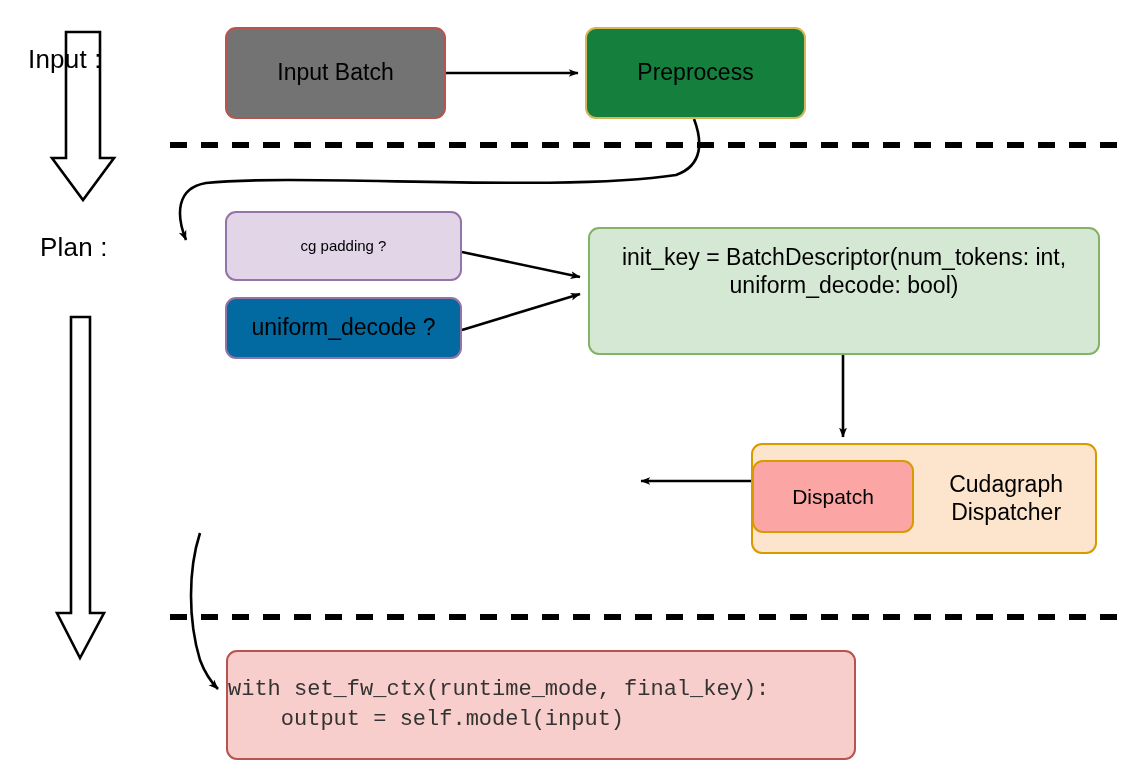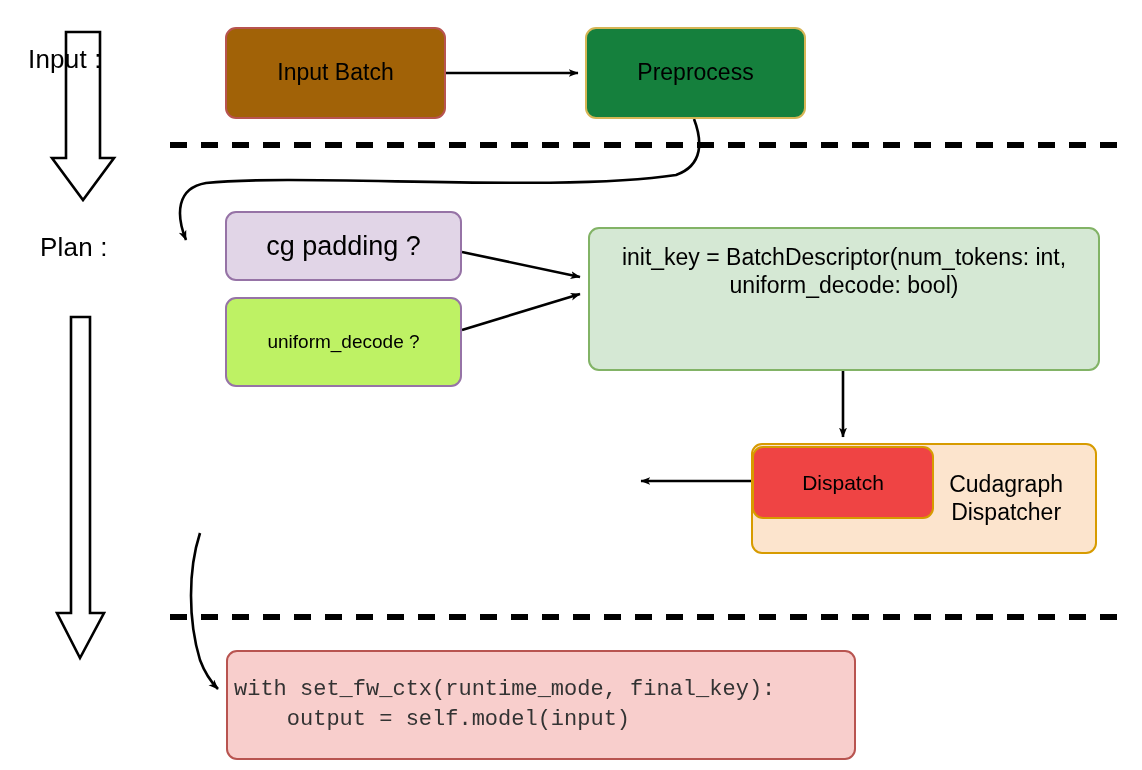--- a/index.html
+++ b/index.html
@@ -46,72 +46,71 @@
     font-weight: normal;
     color: #000000;
     font-size: 26px;
     letter-spacing: 0.2px;
     white-space: nowrap;
   }
 
   
   #node-input-batch {
     left: 225px; top: 27px; width: 221px; height: 92px;
-    background: #a16207; border-color: #b85450;
+    background: #737373; border-color: #b85450;
     font-size: 23px;
   }
   #node-preprocess {
     left: 585px; top: 27px; width: 221px; height: 92px;
     background: #15803d; border-color: #d6b656;
     font-size: 23px;
   }
   #node-cg-padding {
     left: 225px; top: 211px; width: 237px; height: 70px;
     background: #e1d5e7; border-color: #9673a6;
-    font-size: 27px;
+    font-size: 15px;
   }
   #node-uniform-decode {
-    left: 225px; top: 297px; width: 237px; height: 90px;
-    background: #bef264; border-color: #9673a6;
-    font-size: 19px;
+    left: 225px; top: 297px; width: 237px; height: 62px;
+    background: #0369a1; border-color: #9673a6;
+    font-size: 23px;
   }
   #node-init-key {
-    left: 588px; top: 227px; width: 512px; height: 144px;
+    left: 588px; top: 227px; width: 512px; height: 128px;
     background: #d5e8d4; border-color: #82b366;
     font-size: 23px;
     align-items: flex-start;
     padding-top: 15px;
   }
   #node-cudagraph-dispatcher {
     left: 751px; top: 443px; width: 346px; height: 111px;
     background: #fce4cd; border-color: #d79b00;
     font-size: 23px;
     align-items: center;
     justify-content: flex-end;
     padding-right: 32px;
   }
   #node-dispatch {
-    left: 752px; top: 446px; width: 182px; height: 73px;
-    background: #ef4444; border-color: #d79b00;
+    left: 752px; top: 460px; width: 162px; height: 73px;
+    background: #fca5a5; border-color: #d79b00;
     font-size: 21px;
   }
   #node-runtime-mode {
     left: 226px; top: 446px; width: 404px; height: 103px;
     background: #dae8fc; border-color: #6c8ebf;
     font-size: 21px;
   }
   #node-code {
     left: 226px; top: 650px; width: 630px; height: 110px;
     background: #f8cecc; border-color: #b85450;
     font-family: "Liberation Mono", "DejaVu Sans Mono", monospace;
     font-size: 22px;
     color: #333333;
     align-items: center;
     justify-content: flex-start;
-    padding-left: 6px;
     text-align: left;
     white-space: pre;
     line-height: 1.35;
   }
 
   #label-input  { left: 28px; top: 44px; }
   #label-plan   { left: 40px; top: 232px; text-align: right; }
   #label-execute{ left: 8px;  top: 672px; }
 </style>
 </head>

